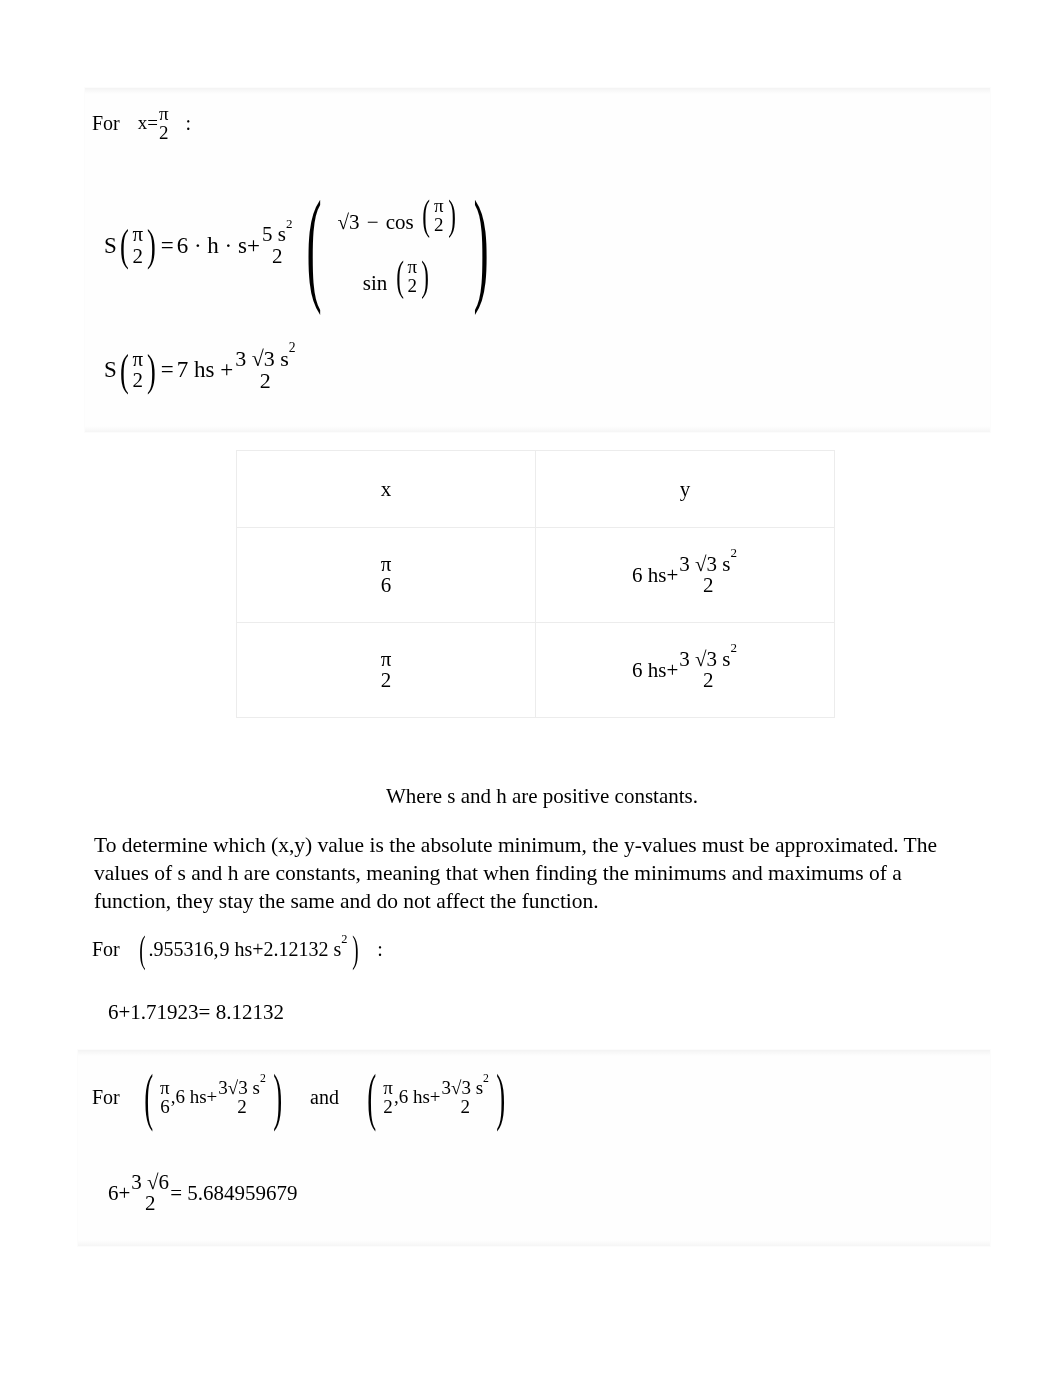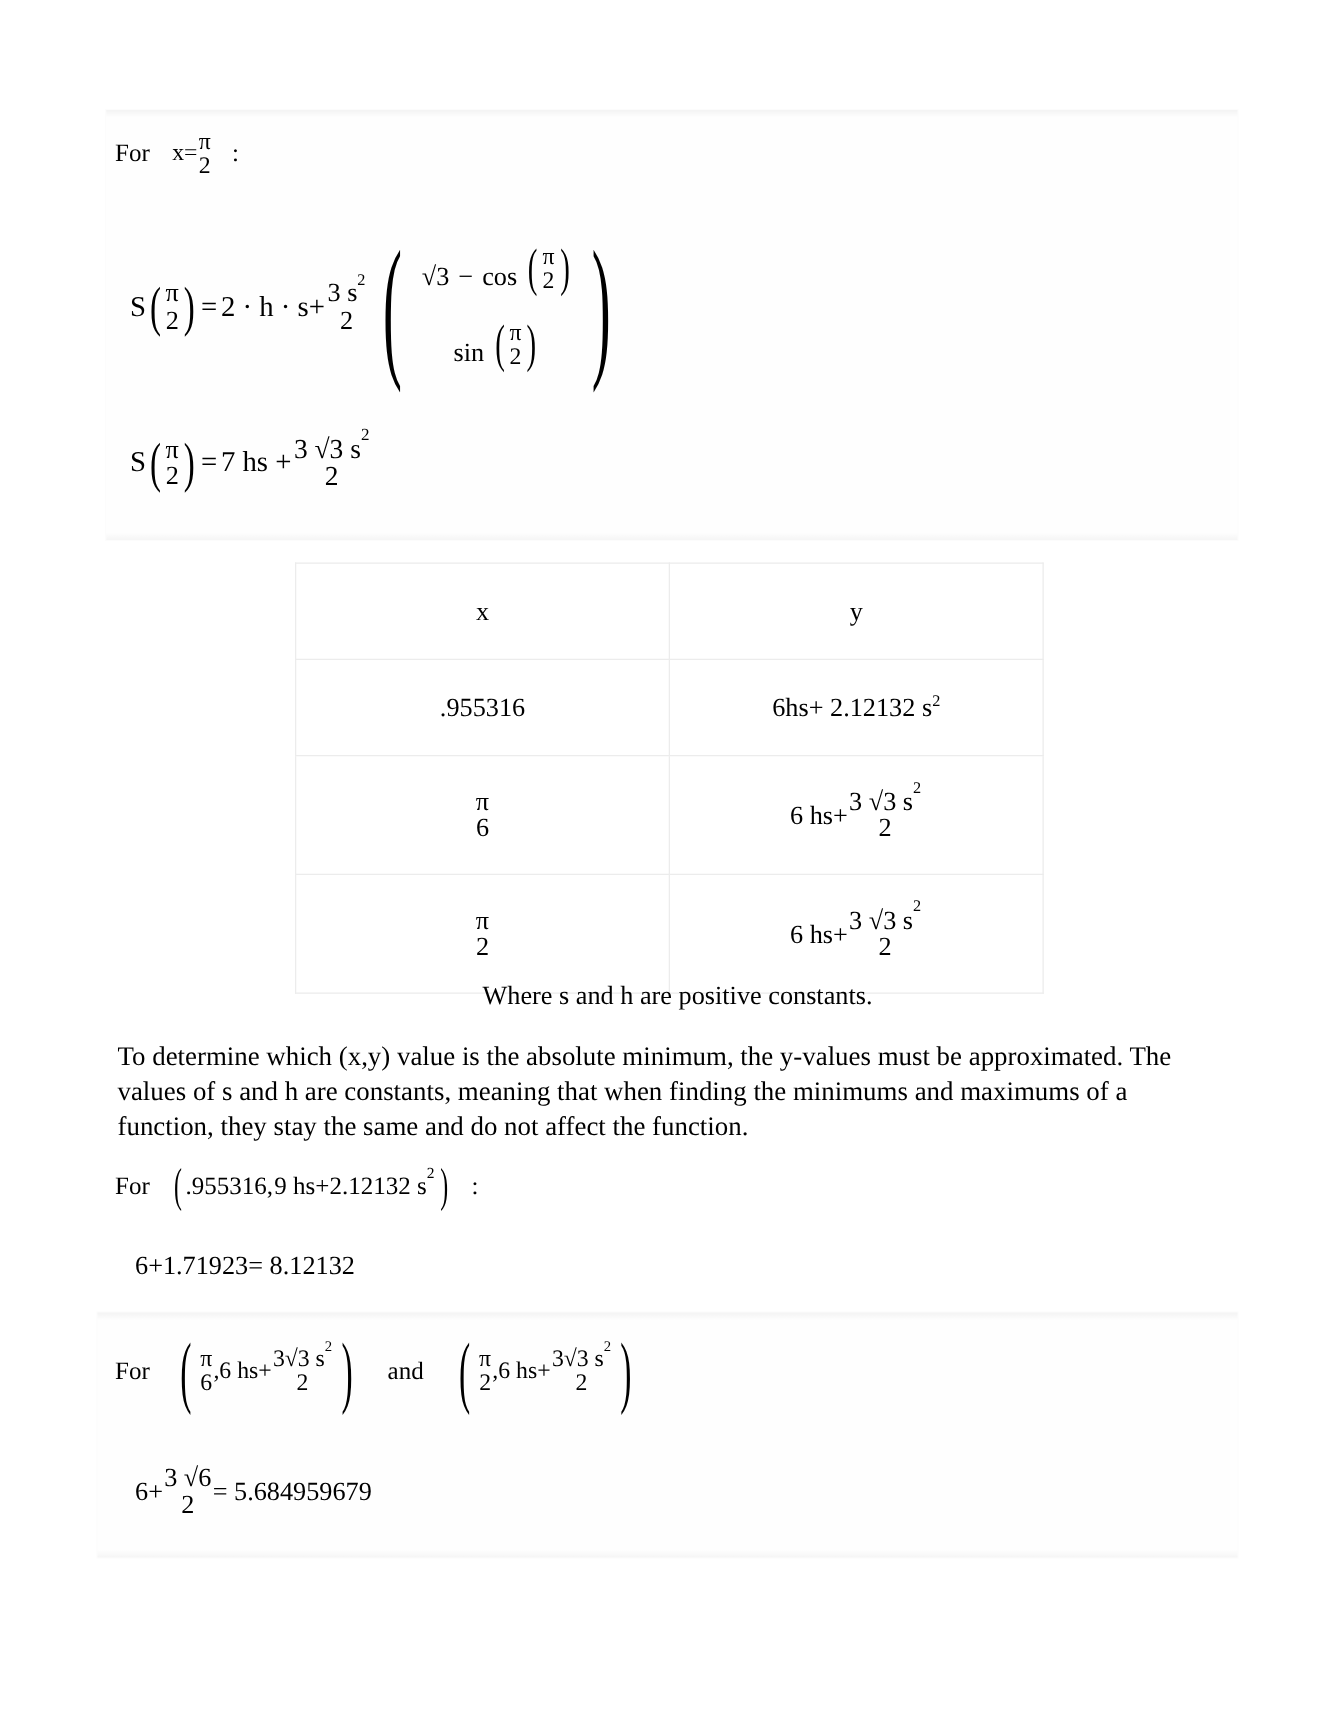--- a/index.html
+++ b/index.html
@@ -205,24 +205,24 @@
   <span>S</span>
   <span class="paren">
     <span class="pleft" style="font-size:44px; line-height:0.62; transform:scaleX(0.6);">(</span>
     <span class="mfrac norule" style="font-size:21px;">
       <span class="num">π</span>
       <span class="den">2</span>
     </span>
     <span class="pright" style="font-size:44px; line-height:0.62; transform:scaleX(0.6);">)</span>
   </span>
   <span class="op">=</span>
-  <span class="thin">2 · h · s+</span>
+  <span class="thin">6 · h · s+</span>
 
   <span class="mfrac norule" style="font-size:21px;">
-    <span class="num"><span>3 s</span><span class="sup">2</span></span>
+    <span class="num"><span>5 s</span><span class="sup">2</span></span>
     <span class="den">2</span>
   </span>
 
   <span class="paren">
     <span class="pleft" style="font-size:126px; line-height:0.55; transform:scaleX(0.36);">(</span>
     <span class="mfrac norule" style="font-size:21px; line-height:1.0;">
       <span class="num mrow" style="padding-bottom:22px;">
         <span class="radic">√3</span>
         <span class="op">−</span>
         <span>cos</span>
@@ -269,29 +269,20 @@
   </span>
 </div>
 
 <table id="xy-table">
   <tbody>
     <tr class="hdr">
       <td class="c1">x</td>
       <td class="c2">y</td>
     </tr>
 
-    <tr class="r1">
-      <td class="c1">.955316</td>
-      <td class="c2">
-        <span class="mrow">
-          <span>6hs+ 2.12132 s</span>
-            <span class="sup">2</span>
-        </span>
-      </td>
-    </tr>
 
     <tr class="r2">
       <td class="c1">
         <span class="mfrac norule">
           <span class="num">π</span>
           <span class="den">6</span>
         </span>
       </td>
       <td class="c2">
         <span class="mrow">

